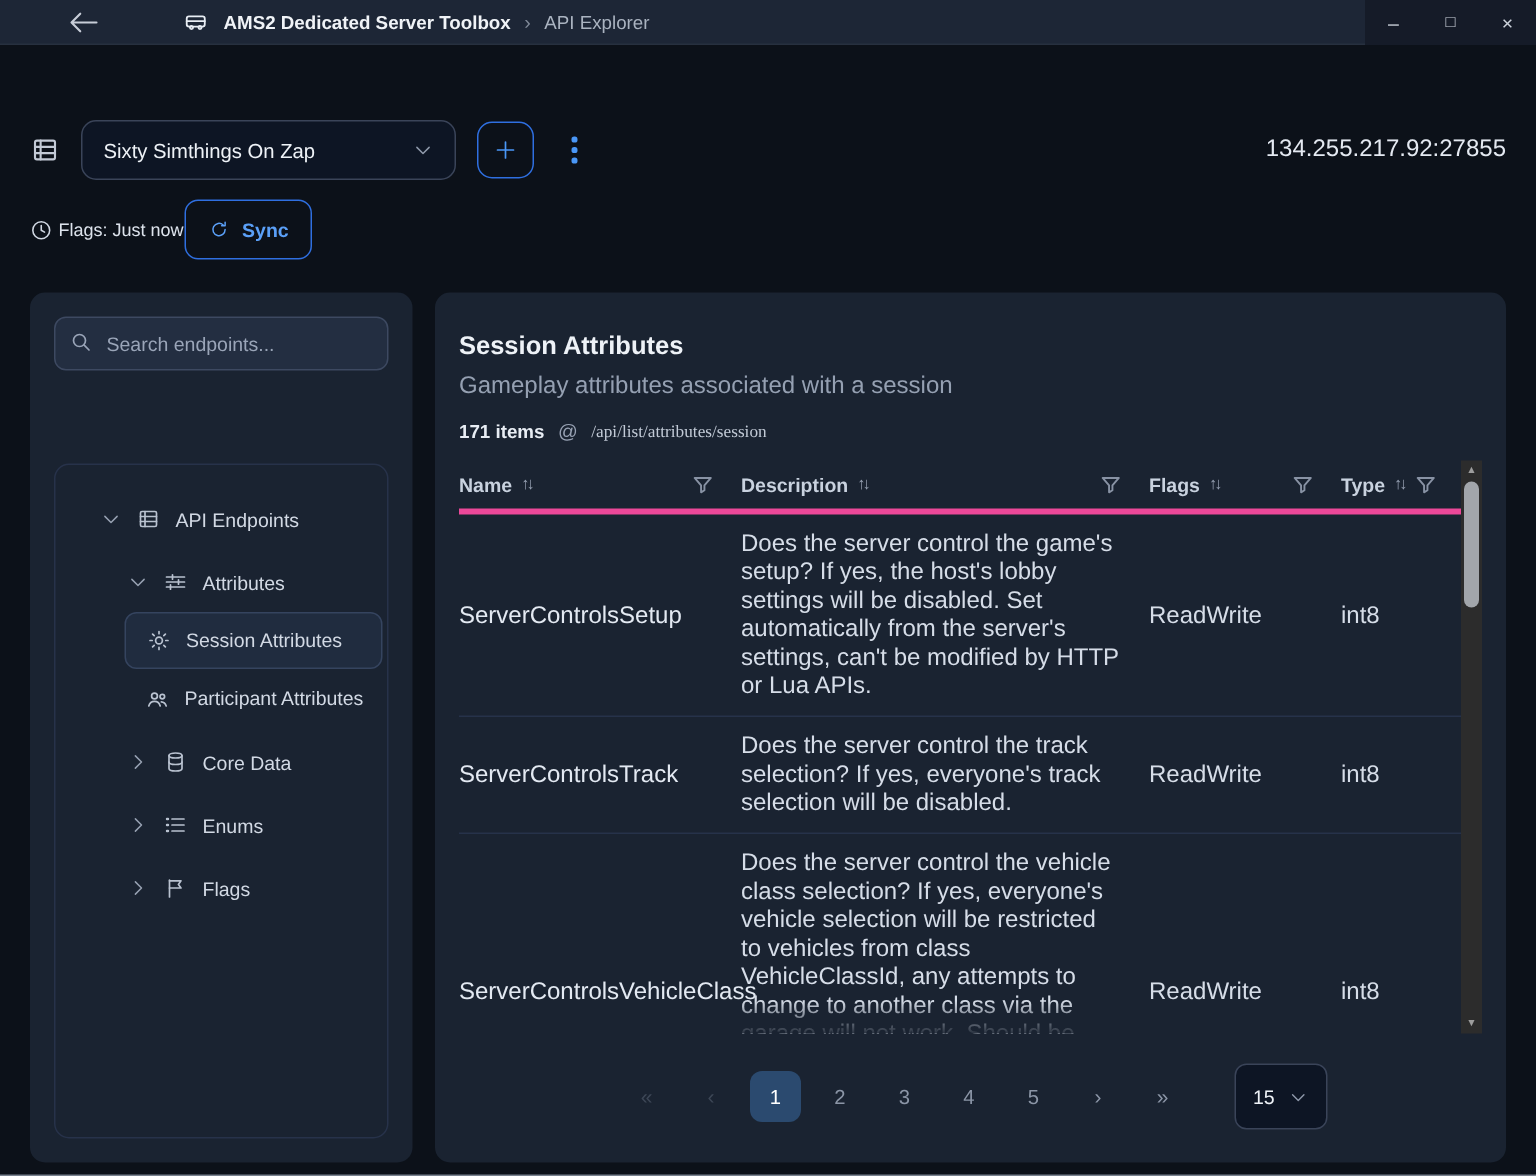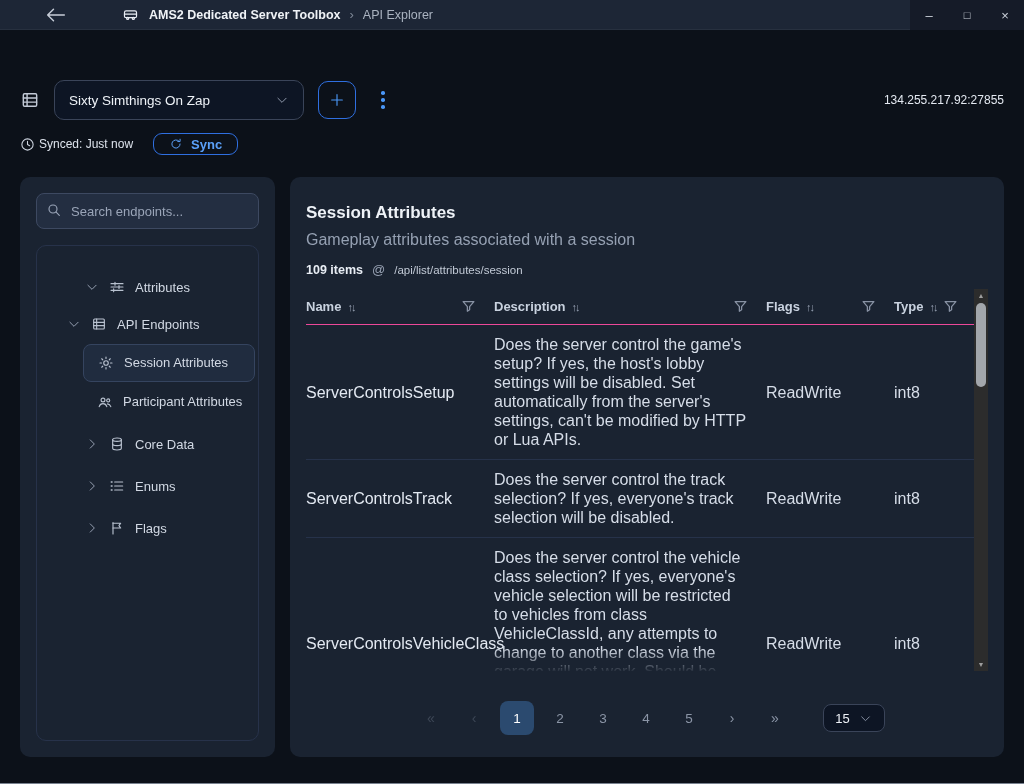--- a/index.html
+++ b/index.html
@@ -45,39 +45,39 @@
   .server-select .chev{ color:#8f99ab; }
   .add-btn{
     width:38px; height:38px; margin-left:14px; border:1.5px solid #2f6fe0;
     border-radius:10px; color:#4a97f7; display:flex; align-items:center; justify-content:center;
     background:transparent; cursor:pointer;
   }
   .kebab{ margin-left:16px; width:22px; height:38px; display:flex; flex-direction:column;
     align-items:center; justify-content:center; gap:3.5px; cursor:pointer; }
   .kebab i{ width:3.5px; height:3.5px; border-radius:50%; background:#4a97f7; }
   .spacer{ flex:1; }
-  .ip{ font-size:12px; color:#e4e9f1; }
+  .ip{ font-size:16px; color:#e4e9f1; }
 
   .tb-row2{ display:flex; align-items:center; margin-top:13px; padding-left:0; }
   .clock{ color:#cfd6e1; margin-right:4px; }
   .synced{ font-size:12px; color:#dde3ec; }
   .sync-btn{
-    margin-left:20px; height:22px; padding:0 15px; border:1.5px solid #2f6fe0;
+    margin-left:1px; height:40px; padding:0 15px; border:1.5px solid #2f6fe0;
     border-radius:9px; background:transparent; color:#5ba0f8; font-weight:bold;
     font-size:13px; display:flex; align-items:center; gap:8px; cursor:pointer;
     font-family:"Liberation Sans", sans-serif;
     justify-content:flex-end;
   }
 
   
   .content{ display:flex; gap:15px; padding:0 20px; margin-top:22px; }
 
   
   .sidebar{ width:255px; min-width:255px; height:580px; background:#1a2331;
-    border-radius:10px; padding:16px; display:flex; flex-direction:column; }
+    border-radius:10px; padding:16px; display:flex; flex-direction:column;gap:46px; }
   .search-wrap{ position:relative; }
   .search-wrap .s-ico{ position:absolute; left:10px; top:9px; color:#9aa5b8; }
   .search-input{
     width:100%; height:36px; background:#232e41; border:1px solid #3d4961;
     border-radius:8px; color:#e8edf4; font-size:13px; padding:0 10px 0 34px;
     font-family:"Liberation Sans", sans-serif; outline:none;
   }
   .search-input::placeholder{ color:#9aa5b8; }
   .tree{ margin-top:16px; flex:1; border:1px solid #27324a; border-radius:10px;
     padding:16px 6px; overflow:hidden; }
@@ -92,28 +92,28 @@
   .titem.selected{ border:1px solid #35445f; background:#202c3f; border-radius:8px; min-height:38px; }
 
   
   .main{ flex:1; height:580px; background:#1a2331; border-radius:10px;
     padding:26px 16px 16px 16px; display:flex; flex-direction:column; }
   .m-title{ font-size:17px; font-weight:bold; color:#eef2f7; }
   .m-sub{ font-size:16px; color:#95a0b2; margin-top:8px; }
   .m-meta{ display:flex; align-items:center; gap:9px; margin-top:13px; }
   .m-count{ font-size:12.5px; font-weight:bold; color:#e8edf4; }
   .m-link{ color:#97a1b3; font-size:13px; }
-  .m-path{ font-family:Liberation Sans, sans-serif; font-size:11.5px; color:#c2cad6; }
+  .m-path{ font-family:Liberation Serif, serif; font-size:11.5px; color:#c2cad6; }
 
   .table-wrap{ position:relative; margin-top:12px; }
   .thead, .trow{
     display:grid; grid-template-columns:170px 254px 110px 1fr;
     column-gap:18px; padding-right:30px;
   }
-  .thead{ height:36px; align-items:center; border-bottom:1px solid #ec4899; }
+  .thead{ height:36px; align-items:center; border-bottom:4px solid #ec4899; }
   .th{ display:flex; align-items:center; gap:6px; font-size:13px; font-weight:bold;
     color:#c9d2df; cursor:pointer; }
   .sort{ font-size:11px; color:#97a1b3; letter-spacing:-2px; }
   .funnel{ margin-left:auto; color:#8892a4; cursor:pointer; }
   .tbody{ height:346px; overflow:hidden; position:relative; }
   .trow{ border-bottom:1px solid #26324a; align-items:center; }
   .td{ padding:10px 0; font-size:16px; line-height:19px; color:#d6dde8; }
   .td.name{ color:#e3e9f2; }
   .fade{ position:absolute; left:0; right:14px; bottom:0; height:22px;
     background:linear-gradient(to bottom, rgba(26,35,49,0), rgba(26,35,49,0.92)); pointer-events:none; }
@@ -126,21 +126,21 @@
   .sthumb{ position:absolute; top:14px; left:2px; width:10px; height:84px;
     background:#a2a6ab; border-radius:6px; cursor:grab; }
 
   
   .pager{ margin-top:auto; display:flex; align-items:center; justify-content:center; padding-bottom:6px; }
   .pg{ width:34px; height:34px; border-radius:8px; display:flex; align-items:center;
     justify-content:center; font-size:13.5px; color:#8b95a6; margin:0 4.5px; cursor:pointer; }
   .pg.nav{ font-size:14px; }
   .pg.dim{ color:#59637424; color:#596374; opacity:0.55; cursor:default; }
   .pg.active{ background:#2b4a6f; color:#ffffff; }
-  .size-select{ margin-left:26px; width:62px; height:28px; border-radius:8px;
+  .size-select{ margin-left:26px; width:62px; height:44px; border-radius:8px;
     border:1px solid #3a4459; background:#0d1524; display:flex; align-items:center;
     justify-content:center; gap:9px; cursor:pointer; }
   .size-select .val{ font-size:13px; color:#eef2f7; }
   .size-select .chev{ color:#8f99ab; }
 </style>
 </head>
 <body>
 
 <div class="titlebar">
   <span class="tb-back">
@@ -195,21 +195,21 @@
     <div class="spacer"></div>
     <span class="ip">134.255.217.92:27855</span>
   </div>
   <div class="tb-row2">
     <span class="clock">
       <svg class="ico" width="15" height="15" viewBox="0 0 24 24">
           <circle cx="12" cy="12" r="9"></circle>
           <path d="M12 7v5l3.5 2"></path>
         </svg>
     </span>
-    <span class="synced">Synced: Just now</span>
+    <span class="synced">Flags: Just now</span>
     <button class="sync-btn">
       <svg class="ico" width="14" height="14" viewBox="0 0 24 24" stroke-width="2">
           <path d="M19 12a7 7 0 1 1-2.2-5.1"></path>
           <path d="M19 3.8v4h-4"></path>
         </svg>
       <span>Sync</span>
     </button>
   </div>
 </div>
 
@@ -220,47 +220,47 @@
       <span class="s-ico">
         <svg class="ico" width="16" height="16" viewBox="0 0 24 24">
             <circle cx="10.5" cy="10.5" r="6"></circle>
             <path d="M15.2 15.2L20 20"></path>
           </svg>
       </span>
       <input class="search-input" placeholder="Search endpoints..." style="">
     </div>
     <div class="tree">
 
+      <div class="titem lvl0">
+        <span class="tchev">
+          <svg class="ico" width="14" height="14" viewBox="0 0 24 24">
+              <path d="M5 9l7 7 7-7"></path>
+            </svg>
+          </span>
+        <span class="ticon">
+          <svg class="ico" width="16" height="16" viewBox="0 0 24 24">
+              <rect x="4" y="4.5" width="16" height="15" rx="1.5"></rect>
+              <path d="M4 9.5h16M4 14.5h16M8.5 4.5v15"></path>
+            </svg>
+          </span>
+        <span class="tlabel">API Endpoints</span>
+      </div>
+
       <div class="titem lvl1">
         <span class="tchev">
           <svg class="ico" width="14" height="14" viewBox="0 0 24 24">
               <path d="M5 9l7 7 7-7"></path>
             </svg>
           </span>
         <span class="ticon">
           <svg class="ico" width="16" height="16" viewBox="0 0 24 24">
               <path d="M3 7h18M3 12h18M3 17h18M9 4.8v4.4M15 9.8v4.4M7 14.8v4.4"></path>
             </svg>
           </span>
         <span class="tlabel">Attributes</span>
-      </div>
-
-      <div class="titem lvl0">
-        <span class="tchev">
-          <svg class="ico" width="14" height="14" viewBox="0 0 24 24">
-              <path d="M5 9l7 7 7-7"></path>
-            </svg>
-          </span>
-        <span class="ticon">
-          <svg class="ico" width="16" height="16" viewBox="0 0 24 24">
-              <rect x="4" y="4.5" width="16" height="15" rx="1.5"></rect>
-              <path d="M4 9.5h16M4 14.5h16M8.5 4.5v15"></path>
-            </svg>
-          </span>
-        <span class="tlabel">API Endpoints</span>
       </div>
 
       <div class="titem lvl2 selected">
         <span class="ticon">
           <svg class="ico" width="16" height="16" viewBox="0 0 24 24">
               <circle cx="12" cy="12" r="3.4"></circle>
               <path d="M12 5.2V3M12 21v-2.2M18.8 12H21M3 12h2.2M16.8 7.2l1.6-1.6M5.6 18.4l1.6-1.6M16.8 16.8l1.6 1.6M5.6 5.6l1.6 1.6"></path>
             </svg>
           </span>
         <span class="tlabel">Session Attributes</span>
@@ -325,21 +325,21 @@
         <span class="tlabel">Flags</span>
       </div>
 
     </div>
   </div>
 
   <div class="main">
     <div class="m-title">Session Attributes</div>
     <div class="m-sub">Gameplay attributes associated with a session</div>
     <div class="m-meta">
-      <span class="m-count">109 items</span>
+      <span class="m-count">171 items</span>
       <span class="m-link">@</span>
       <span class="m-path">/api/list/attributes/session</span>
     </div>
 
     <div class="table-wrap">
       <div class="thead">
         <div class="th">
           <span>Name</span>
           <span class="sort">↑↓</span>
           <span class="funnel">

